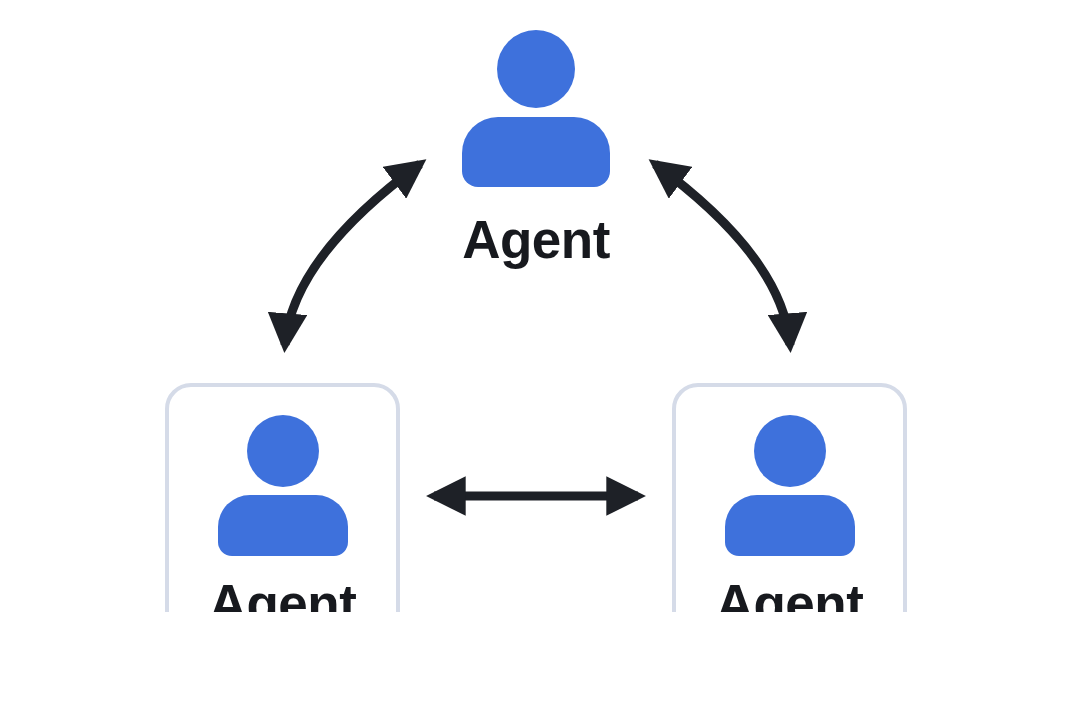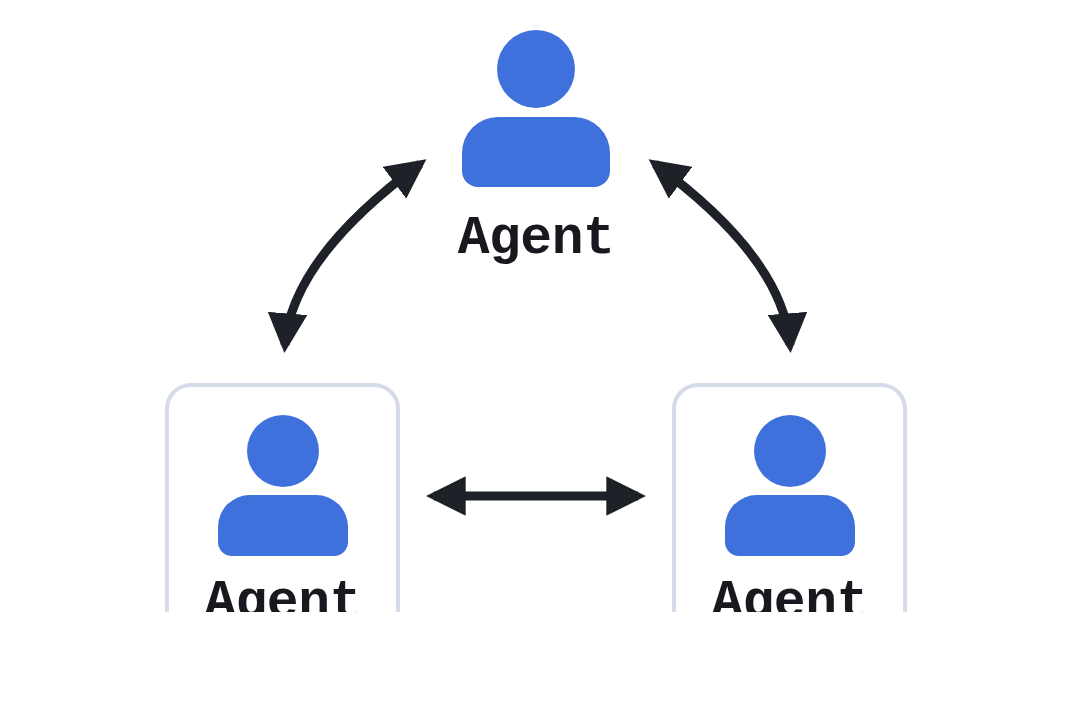--- a/index.html
+++ b/index.html
@@ -13,21 +13,20 @@
   * { margin: 0; padding: 0; box-sizing: border-box; }
   html, body { background: var(--color-background); }
   body { font-family: "Liberation Sans", sans-serif; }
 
   .canvas {
     position: relative;
     width: 1080px;
     height: 612px;
     background: var(--color-background);
     overflow: hidden;
-    font-family: Liberation Mono, monospace;
   }
 
   .edges-layer {
     position: absolute;
     inset: 0;
     width: 1080px;
     height: 720px;
     pointer-events: none;
   }
   .edge {

